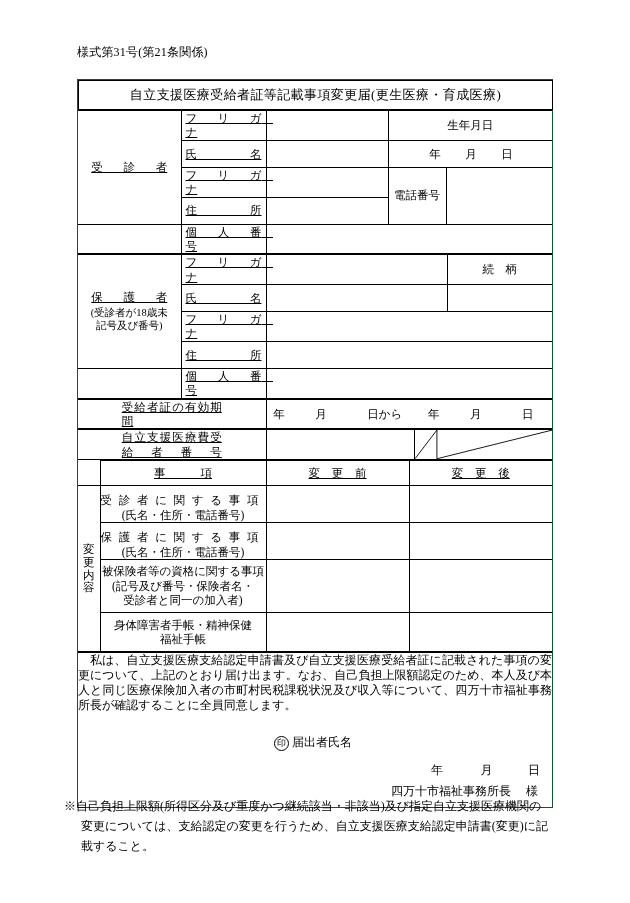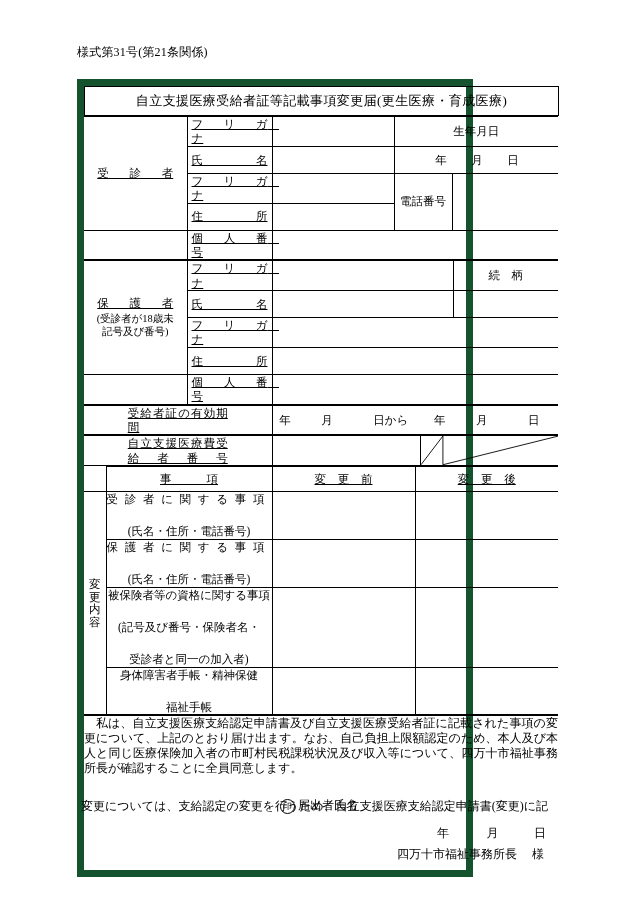--- a/index.html
+++ b/index.html
@@ -30,22 +30,22 @@
     font-size: 12px;
     letter-spacing: 0.2px;
     white-space: nowrap;
   }
 
   
   .frame {
     position: absolute;
     left: 77px;
     top: 79px;
-    width: 396px;
-    border: 7px solid #14532d;
+    width: 476px;
+    border: 1px solid #14532d;
     box-sizing: border-box;
   }
 
   
   table.grid {
     border-collapse: collapse;
     table-layout: fixed;
     width: 100%;
     font-size: 11.5px;
   }
@@ -123,29 +123,30 @@
   .diag { position: relative; overflow: hidden; }
   .diag svg { position: absolute; left: 0; top: 0; width: 100%; height: 100%; }
 
   
   .item-label {
     text-align: left;
     padding: 2px 3px 2px 5px;
     line-height: 1.35;
     font-size: 11.5px;
   }
-  .item-label .l2 { display: block; margin-top: 18px; }
+  .item-label .l2 { display: block; }
   .ctr { text-align: center; }
 
   
   .sp-item {
     display: block;
     text-align: justify;
     text-align-last: justify;
     width: 158px;
+    margin-top: 7px;
   }
 
   
   .decl-cell {
     text-align: left;
     padding: 10px 12px 8px 12px;
     font-size: 12px;
     line-height: 1.62;
   }
   .decl-p {
@@ -553,16 +554,18 @@
               <span class="sama">様</span>
             </div>
           </td>
         </tr>
       </tbody>
     </table>
 
   </div>
 
   <div class="footnote">
+    <p>※自己負担上限額(所得区分及び重度かつ継続該当・非該当)及び指定自立支援医療機関の</p>
     <p class="fn-ind">変更については、支給認定の変更を行うため、自立支援医療支給認定申請書(変更)に記</p>
+    <p class="fn-ind">載すること。</p>
   </div>
 
 </div>
 
 </body></html>

